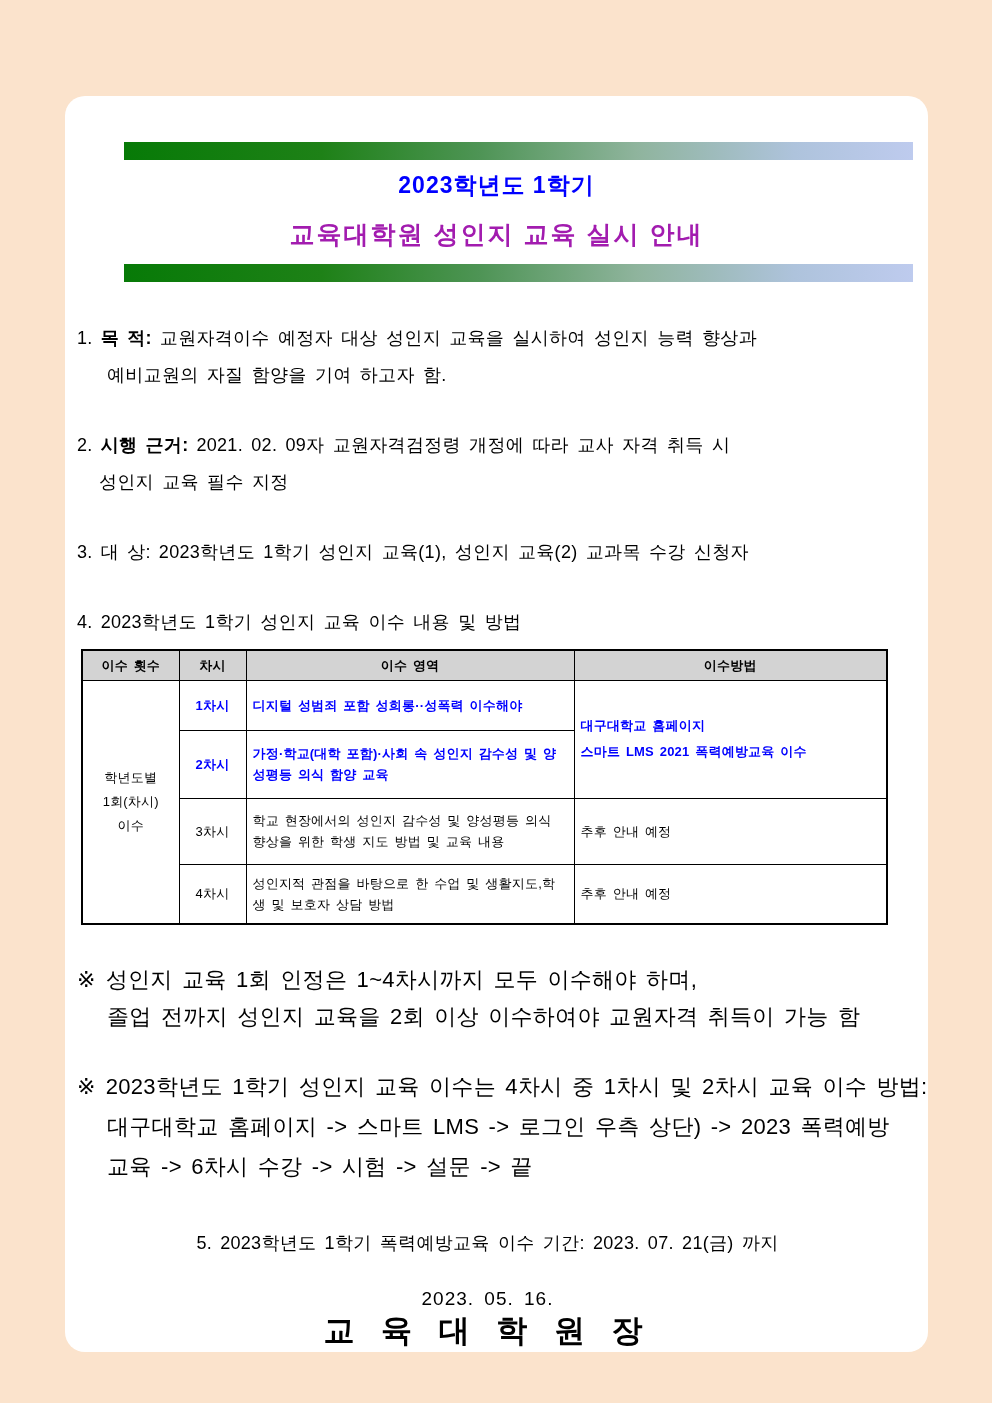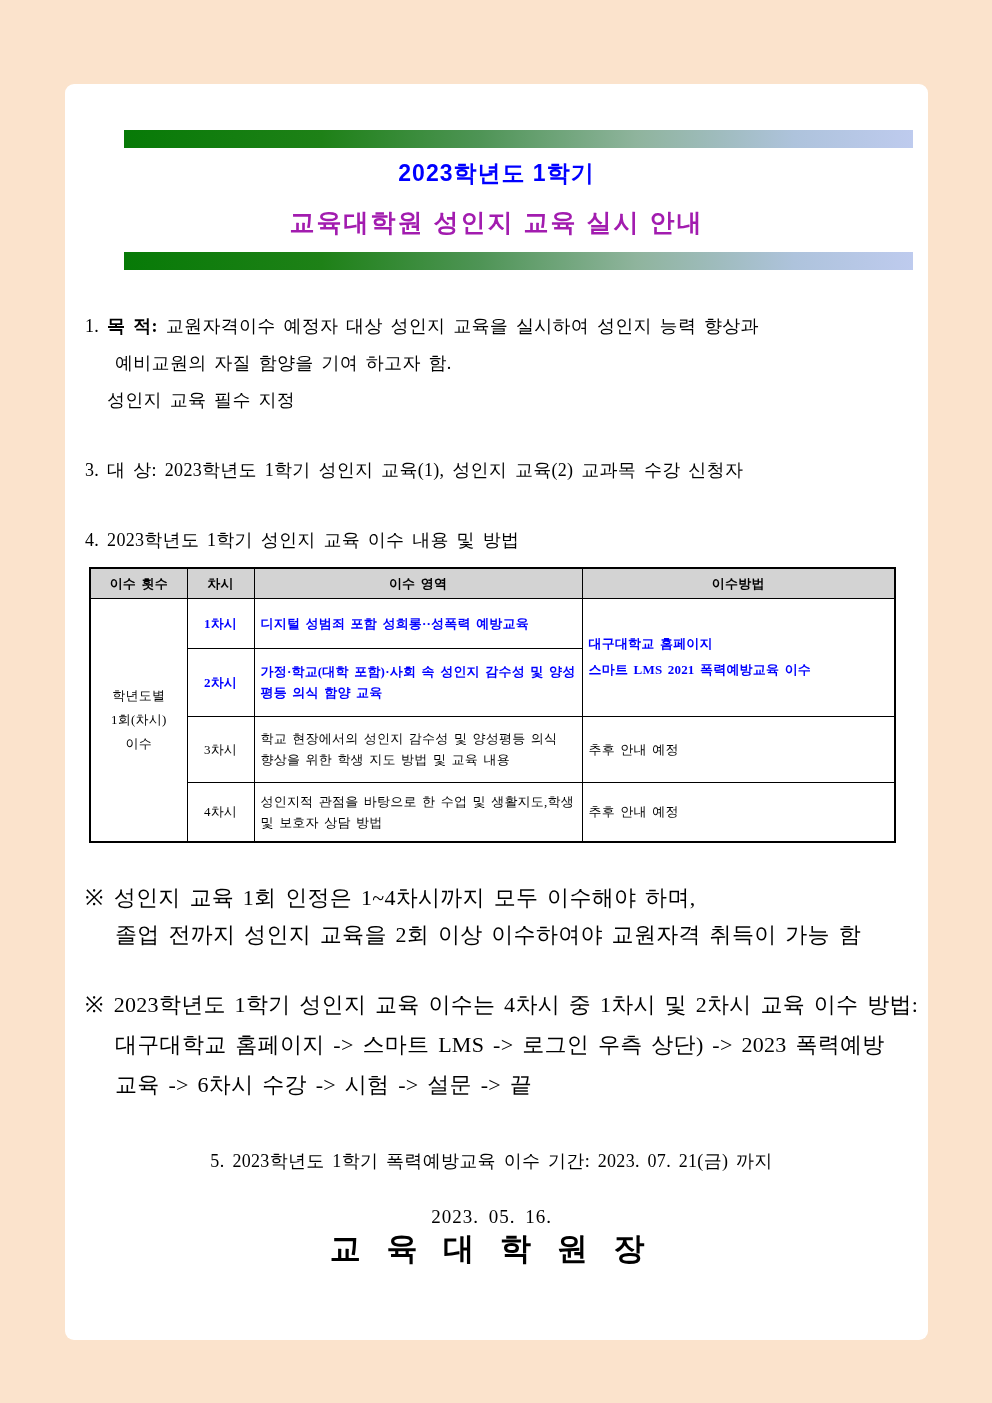--- a/index.html
+++ b/index.html
@@ -8,25 +8,25 @@
     font-family: "Liberation Sans", "DejaVu Sans", sans-serif;
     background: #FBE3CC;
     width: 992px;
     height: 1403px;
     position: relative;
     color: #000;
   }
   .card {
     position: absolute;
     left: 65px;
-    top: 84px;
+    top: 96px;
     width: 863px;
     height: 1256px;
     background: #FFFFFF;
-    border-radius: 9px;
+    border-radius: 20px;
     overflow: hidden;
   }
   
   .grad-bar {
     margin-left: 59px;
     width: 789px;
     height: 18px;
     background: linear-gradient(90deg, #077A07 0%, #1E8117 25%, #4E9455 45%, #8FB49D 65%, #AEC3DC 85%, #BECBEE 100%);
   }
   .bar-top { margin-top: 46px; }
@@ -43,21 +43,21 @@
   .title-black {
     margin-top: 18px;
     text-align: center;
     font-size: 25px;
     font-weight: bold;
     color: #a21caf;
     letter-spacing: 2px;
     line-height: 32px;
   }
   
-  .content { padding: 0 30px 0 20px; font-family: Liberation Serif, serif; }
+  .content { padding: 0 30px 0 12px; }
   .line {
     font-size: 18px;
     line-height: 37px;
     letter-spacing: 0.3px;
     word-spacing: 3px;
     white-space: nowrap;
   }
   .line .num { margin-right: 8px; }
   .line .lbl { margin-right: 8px; }
   .bold { font-weight: bold; }
@@ -124,20 +124,21 @@
   <div class="grad-bar bar-top"></div>
   <div class="title-blue">2023학년도 1학기</div>
   <div class="title-black">교육대학원 성인지 교육 실시 안내</div>
   <div class="grad-bar bar-bottom"></div>
 
   <div class="content">
 
     <p class="line mt-first"><span class="num">1.</span><span class="lbl bold">목 적:</span><span>교원자격이수 예정자 대상 성인지 교육을 실시하여 성인지 능력 향상과</span></p>
     <p class="line indent">예비교원의 자질 함양을 기여 하고자 함.</p>
 
+    <p class="line mt-item"><span class="num">2.</span><span class="lbl bold">시행 근거:</span><span>2021. 02. 09자 교원자격검정령 개정에 따라 교사 자격 취득 시</span></p>
     <p class="line indent-sm">성인지 교육 필수 지정</p>
 
     <p class="line mt-item"><span class="num">3.</span><span class="lbl">대 상:</span><span>2023학년도 1학기 성인지 교육(1), 성인지 교육(2) 교과목 수강 신청자</span></p>
 
     <p class="line mt-item"><span class="num">4.</span><span>2023학년도 1학기 성인지 교육 이수 내용 및 방법</span></p>
 
     <table class="edu-table">
       <colgroup>
         <col style="width:97px">
         <col style="width:67px">
@@ -153,21 +154,21 @@
         </tr>
       </thead>
       <tbody>
         <tr class="row-1">
           <td rowspan="4" class="count-cell">
             <div>학년도별</div>
             <div>1회(차시)</div>
             <div>이수</div>
           </td>
           <td class="cell-center blue">1차시</td>
-          <td class="cell-left blue">디지털 성범죄 포함 성희롱··성폭력 예방교육</td>
+          <td class="cell-left blue">디지털 성범죄 포함 성희롱··성폭력 이수해야</td>
           <td rowspan="2" class="cell-left blue method-cell">
             <div>대구대학교 홈페이지</div>
             <div>스마트 LMS 2021 폭력예방교육 이수</div>
           </td>
         </tr>
         <tr class="row-2">
           <td class="cell-center blue">2차시</td>
           <td class="cell-left blue">가정·학교(대학 포함)·사회 속 성인지 감수성 및 양성평등 의식 함양 교육</td>
         </tr>
         <tr class="row-3">

